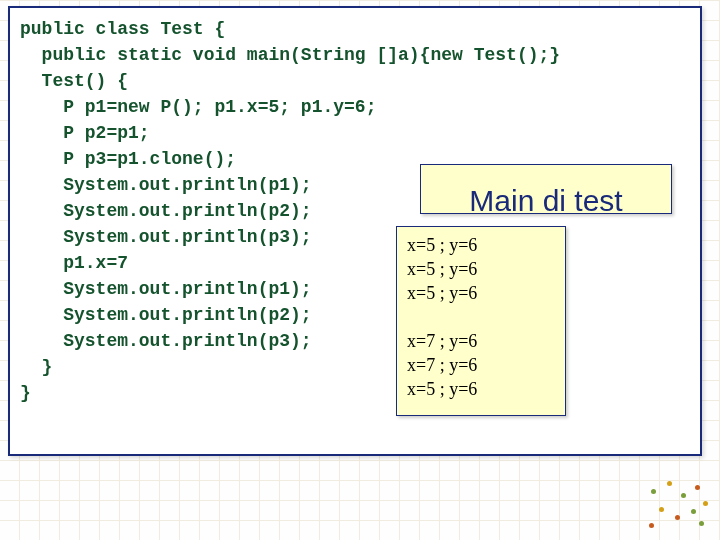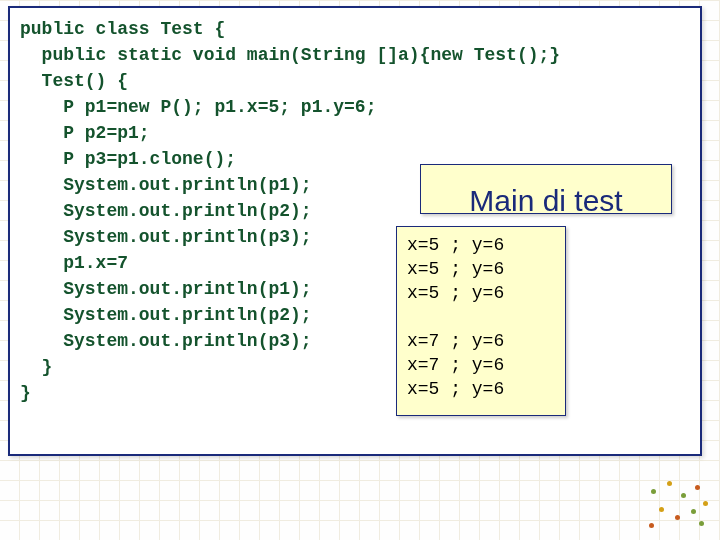--- a/index.html
+++ b/index.html
@@ -66,21 +66,21 @@
     top: 226px;
     width: 170px;
     height: 190px;
     background: #ffffcc;
     border: 1.5px solid #1a2a7a;
     box-shadow: 2px 2px 3px rgba(0,0,0,0.2);
     padding: 6px 10px;
     box-sizing: border-box;
   }
   .output {
-    font-family: Liberation Mono, monospace;
+    font-family: Liberation Serif, serif;
     font-size: 18px;
     line-height: 24px;
     white-space: pre;
     color: #000;
   }
   .corner-dots {
     position: absolute;
     right: 6px;
     bottom: 6px;
     width: 80px;

